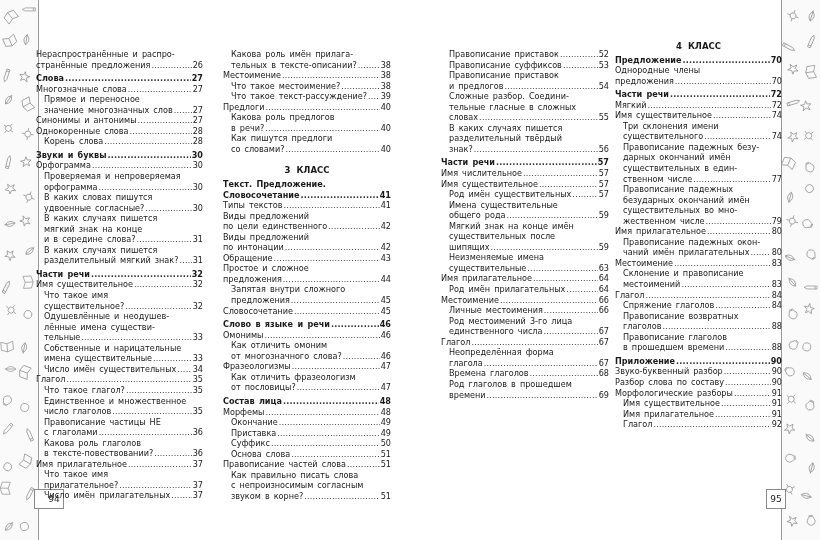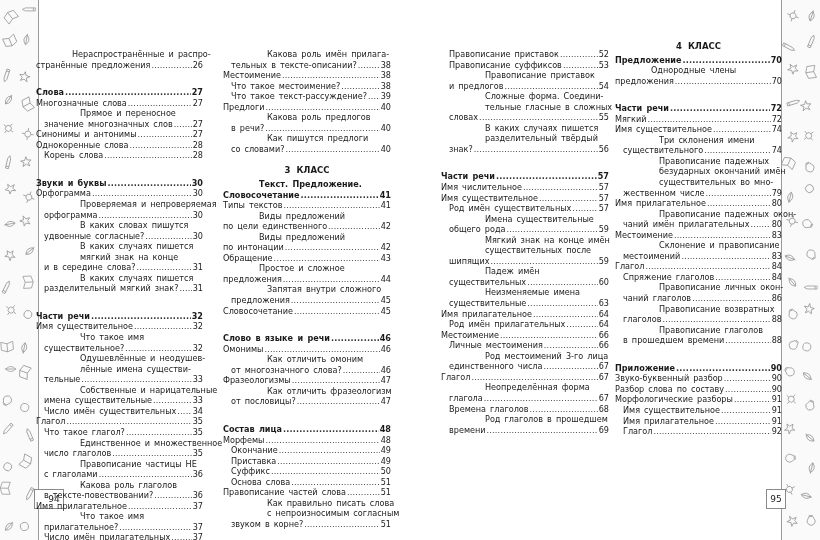--- a/index.html
+++ b/index.html
@@ -34,25 +34,25 @@
     flex:1 1 auto; overflow:hidden; margin:0 1px; height:10.55px;
     color:#333;
   }
   .entry .dots::after {
     content:"........................................................................................................................................................";
     letter-spacing:0.2px; word-spacing:0;
   }
   .entry .pg { flex:0 0 auto; }
   .entry.bold { font-weight:bold; }
   .entry.bold .text, .entry.bold .pg { font-weight:bold; }
-  .entry.gap { margin-top:17px; }
+  .entry.gap { margin-top:3px; }
   .entry.l1 { padding-left:0; }
   .entry.l2 { padding-left:8px; }
   .entry.l2 .cont, .entry.l2 .line { }
-  .entry .cont { white-space:nowrap;margin-left:36px; }
+  .entry .cont { white-space:nowrap; }
   .section-title {
     text-align:center; font-weight:bold; font-size:8.5px; margin:11px 0 3px 0; word-spacing:3px;
   }
   .section-title.first { margin-top:-8px; }
 </style>
 </head>
 <body>
 
 <div class="doodle-strip left">
   <svg id="doodles-left" xmlns="http://www.w3.org/2000/svg">
@@ -716,21 +716,21 @@
     </div>
     <div class="entry l2">
       <div class="cont">Правописание приставок</div>
       <div class="line">
         <span class="text">и предлогов</span>
         <span class="dots"></span>
         <span class="pg">54</span>
       </div>
     </div>
     <div class="entry l2">
-      <div class="cont">Сложные форма. Соедини-</div>
+      <div class="cont">Сложные разбор. Соедини-</div>
       <div class="cont">тельные гласные в сложных</div>
       <div class="line">
         <span class="text">словах</span>
         <span class="dots"></span>
         <span class="pg">55</span>
       </div>
     </div>
     <div class="entry l2">
       <div class="cont">В каких случаях пишется</div>
       <div class="cont">разделительный твёрдый</div>
@@ -776,28 +776,20 @@
         <span class="pg">59</span>
       </div>
     </div>
     <div class="entry l2">
       <div class="cont">Мягкий знак на конце имён</div>
       <div class="cont">существительных после</div>
       <div class="line">
         <span class="text">шипящих</span>
         <span class="dots"></span>
         <span class="pg">59</span>
-      </div>
-    </div>
-    <div class="entry l2">
-      <div class="cont">Падеж имён</div>
-      <div class="line">
-        <span class="text">существительных</span>
-        <span class="dots"></span>
-        <span class="pg">60</span>
       </div>
     </div>
     <div class="entry l2">
       <div class="cont">Неизменяемые имена</div>
       <div class="line">
         <span class="text">существительные</span>
         <span class="dots"></span>
         <span class="pg">63</span>
       </div>
     </div>
@@ -908,20 +900,30 @@
     </div>
     <div class="entry l2">
       <div class="cont">Три склонения имени</div>
       <div class="line">
         <span class="text">существительного</span>
         <span class="dots"></span>
         <span class="pg">74</span>
       </div>
     </div>
     <div class="entry l2">
+      <div class="cont">Правописание падежных безу-</div>
+      <div class="cont">дарных окончаний имён</div>
+      <div class="cont">существительных в един-</div>
+      <div class="line">
+        <span class="text">ственном числе</span>
+        <span class="dots"></span>
+        <span class="pg">77</span>
+      </div>
+    </div>
+    <div class="entry l2">
       <div class="cont">Правописание падежных</div>
       <div class="cont">безударных окончаний имён</div>
       <div class="cont">существительных во мно-</div>
       <div class="line">
         <span class="text">жественном числе</span>
         <span class="dots"></span>
         <span class="pg">79</span>
       </div>
     </div>
     <div class="entry l1">
@@ -962,28 +964,20 @@
       </div>
     </div>
     <div class="entry l2">
       <div class="line">
         <span class="text">Спряжение глаголов</span>
         <span class="dots"></span>
         <span class="pg">84</span>
       </div>
     </div>
     <div class="entry l2">
-      <div class="cont">Правописание личных окон-</div>
-      <div class="line">
-        <span class="text">чаний глаголов</span>
-        <span class="dots"></span>
-        <span class="pg">86</span>
-      </div>
-    </div>
-    <div class="entry l2">
       <div class="cont">Правописание возвратных</div>
       <div class="line">
         <span class="text">глаголов</span>
         <span class="dots"></span>
         <span class="pg">88</span>
       </div>
     </div>
     <div class="entry l2">
       <div class="cont">Правописание глаголов</div>
       <div class="line">

